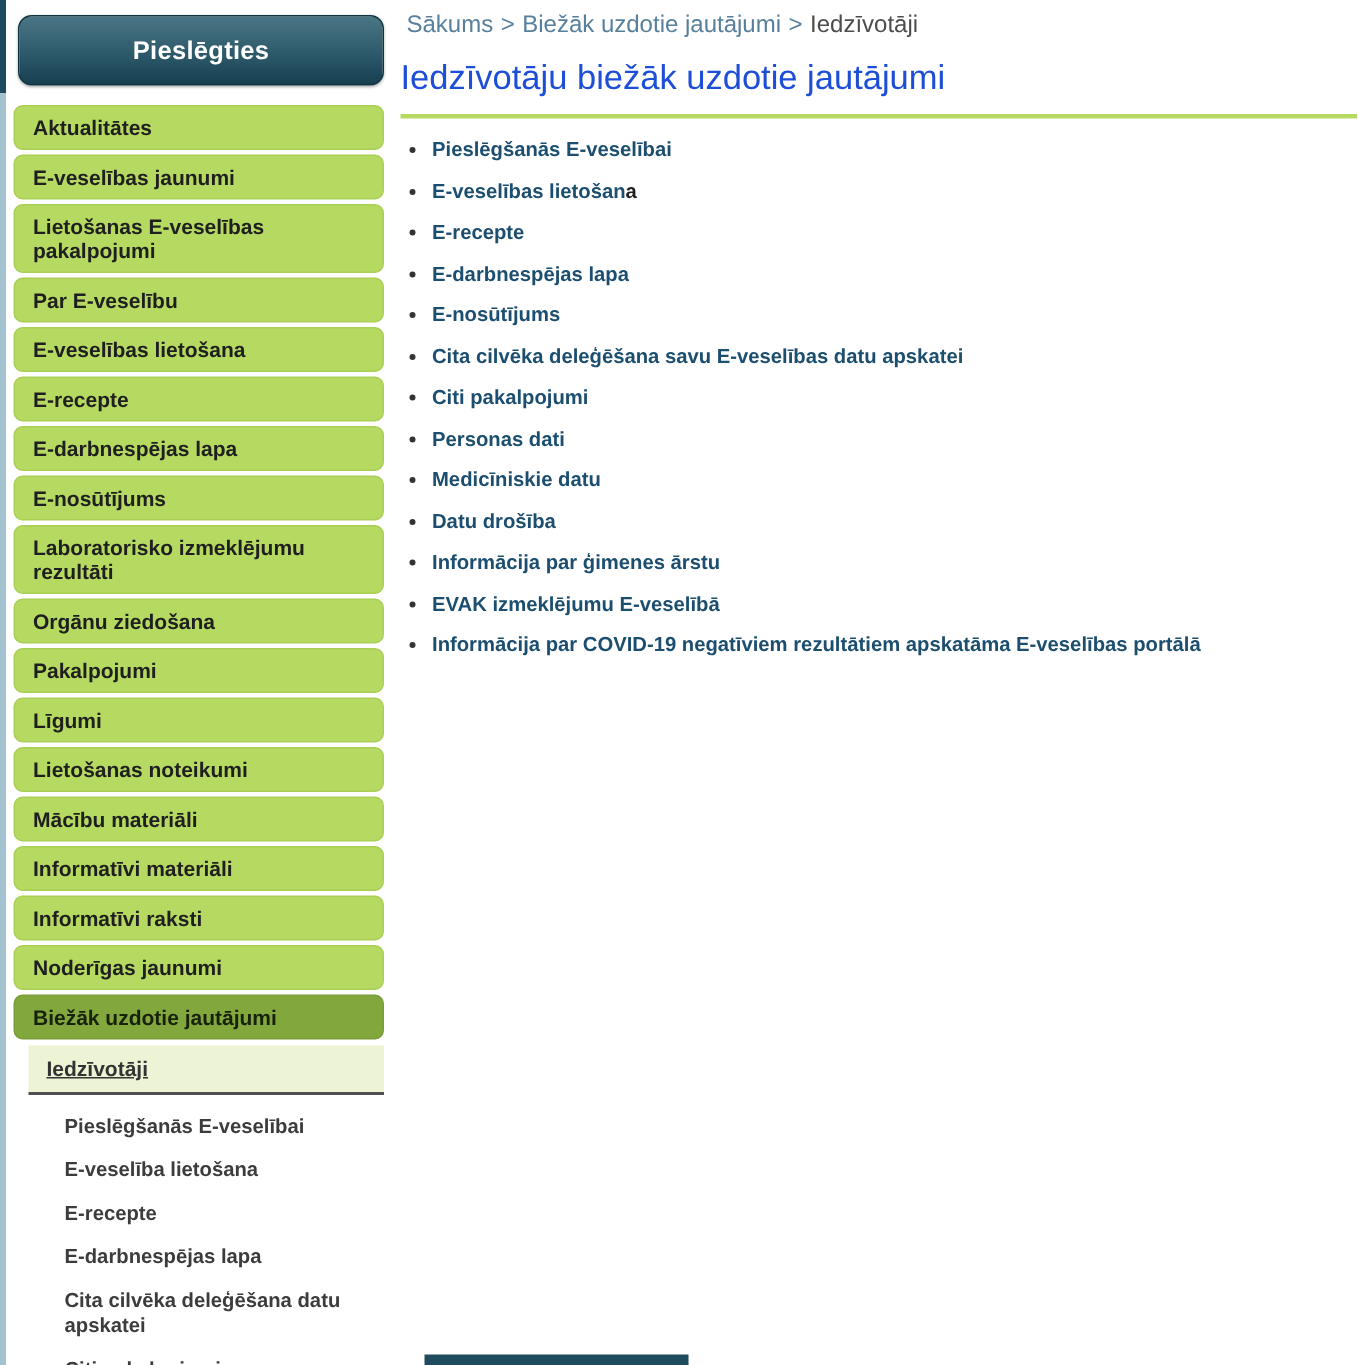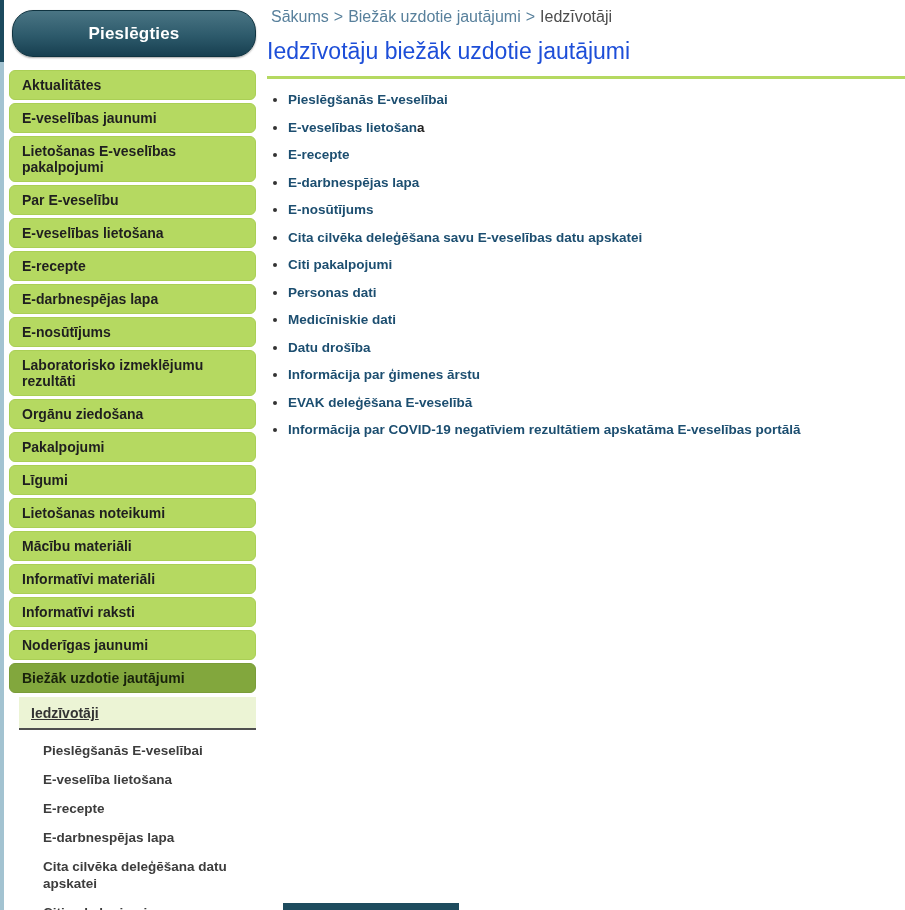--- a/index.html
+++ b/index.html
@@ -7,21 +7,21 @@
     font-family:"Liberation Sans", sans-serif; overflow:hidden; }
   .page { position:relative; width:905px; height:910px; display:flex; }
 
   
   .left-strip { width:4px; flex:0 0 4px; background:#a3c3d1; position:relative; }
   .left-strip .strip-top { position:absolute; top:0; left:0; width:4px; height:62px; background:#1c4a5e; }
 
   
   .sidebar { width:252px; flex:0 0 252px; padding:10px 0 0 5px; }
   .connect-btn { display:block; width:244px; height:47px; margin-left:3px;
-    border-radius:21px; border:1px solid #0f3340;
+    border-radius:9px; border:1px solid #0f3340;
     background:linear-gradient(#4a7584 0%, #2d5a6b 55%, #173f50 100%);
     color:#ffffff; font-size:17px; font-weight:bold; text-align:center;
     line-height:45px; cursor:pointer; box-shadow:0 1px 2px rgba(0,0,0,.35);
     letter-spacing:.2px; }
   .nav { list-style:none; margin-top:13px; }
   .nav li a { display:block; background:#b5d961; border-radius:6px;
     padding:6px 10px 6px 12px; margin-bottom:3px; color:#1f1f1f;
     font-size:14px; font-weight:bold; line-height:16px; text-decoration:none;
     border:1px solid #aacf55; }
   .nav li a.active { background:#82a73d; border-color:#7a9c39; color:#18220b; }
@@ -157,22 +157,22 @@
 
     <ul class="faq-list">
       <li><a href="#">Pieslēgšanās E-veselībai</a><span class="suffix"></span></li>
       <li><a href="#">E-veselības lietošan</a><span class="suffix">a</span></li>
       <li><a href="#">E-recepte</a><span class="suffix"></span></li>
       <li><a href="#">E-darbnespējas lapa</a><span class="suffix"></span></li>
       <li><a href="#">E-nosūtījums</a><span class="suffix"></span></li>
       <li><a href="#">Cita cilvēka deleģēšana savu E-veselības datu apskatei</a><span class="suffix"></span></li>
       <li><a href="#">Citi pakalpojumi</a><span class="suffix"></span></li>
       <li><a href="#">Personas dati</a><span class="suffix"></span></li>
-      <li><a href="#">Medicīniskie dati</a><span class="suffix"></span></li>
+      <li><a href="#">Medicīniskie datu</a><span class="suffix"></span></li>
       <li><a href="#">Datu drošība</a><span class="suffix"></span></li>
       <li><a href="#">Informācija par ģimenes ārstu</a><span class="suffix"></span></li>
-      <li><a href="#">EVAK deleģēšana E-veselībā</a><span class="suffix"></span></li>
+      <li><a href="#">EVAK izmeklējumu E-veselībā</a><span class="suffix"></span></li>
       <li><a href="#">Informācija par COVID-19 negatīviem rezultātiem apskatāma E-veselības portālā</a><span class="suffix"></span></li>
     </ul>
   </div>
 
   <div class="bottom-bar"></div>
 </div>
 
 </body></html>

